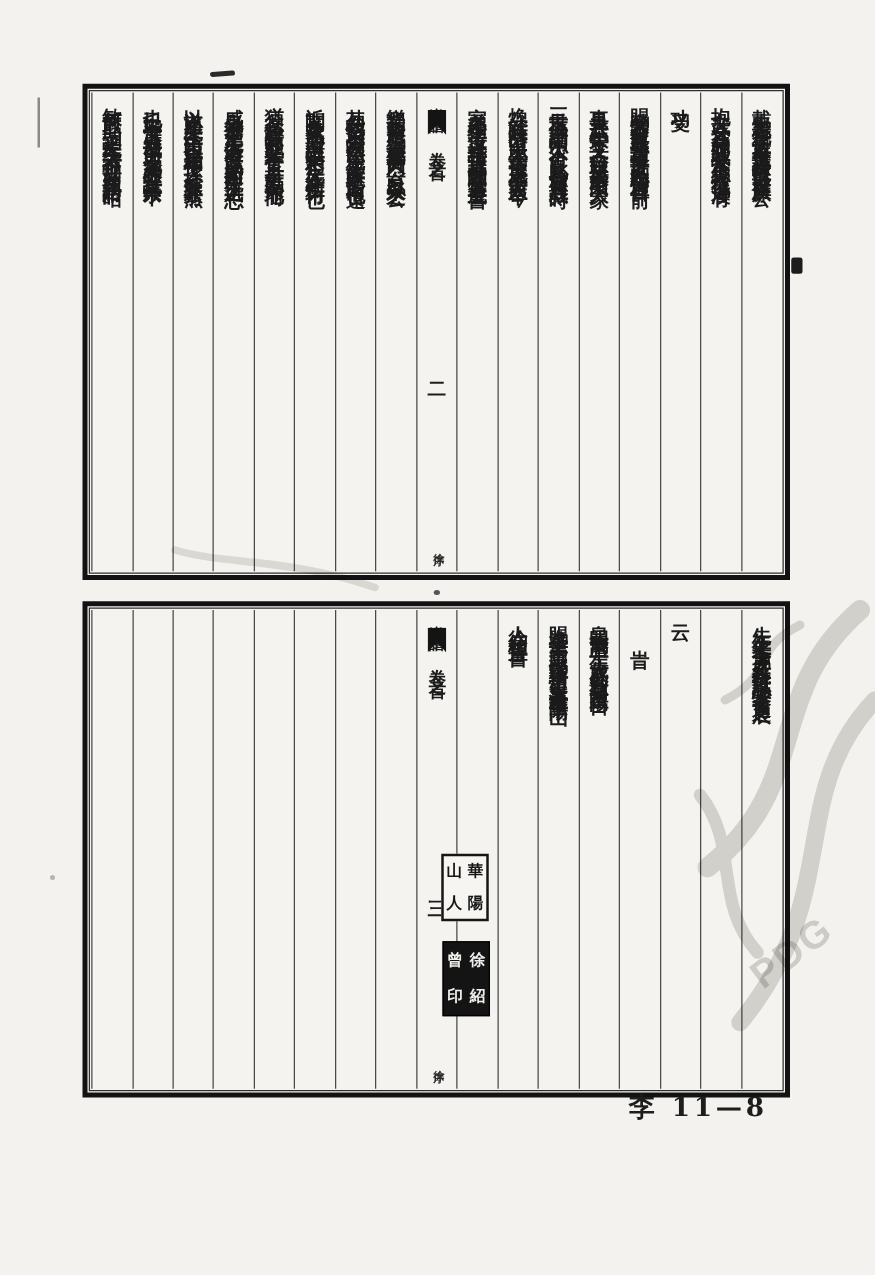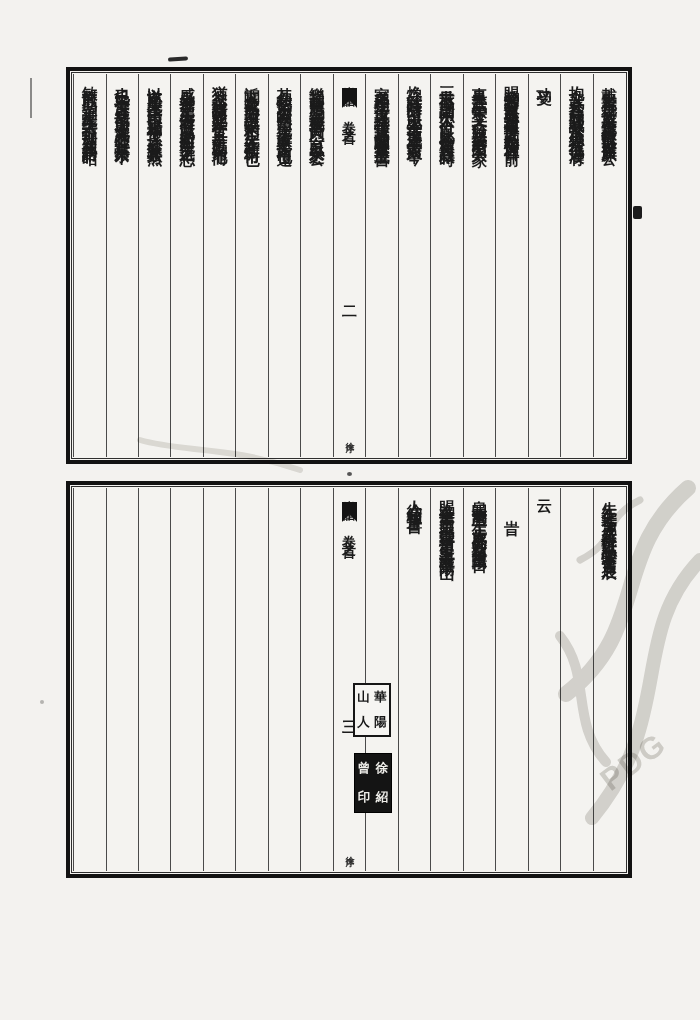--- a/index.html
+++ b/index.html
@@ -186,20 +186,21 @@
         <span>陽</span>
       </div>
       <div class="seal solid">
         <span>曾</span>
         <span>徐</span>
         <span>印</span>
         <span>紹</span>
       </div>
     </div>
 
+  <div class="catalog">李 11—8</div>
 
   <svg class="wm artifact" width="700" height="1020" viewBox="0 0 700 1020">
     <g fill="none" stroke="#dcdbd8" stroke-linecap="round">
       <path d="M 688 488 C 610 556, 650 628, 566 694" stroke-width="16"></path>
       <path d="M 700 560 C 628 636, 676 716, 592 818" stroke-width="14"></path>
       <path d="M 560 636 C 592 676, 570 722, 606 762" stroke-width="10"></path>
       <path d="M 640 500 C 600 520, 620 540, 580 560" stroke-width="7"></path>
       <path d="M 140 440 C 180 452, 230 446, 300 470" stroke-width="6" stroke="#e4e3e0"></path>
     </g>
   </svg>

